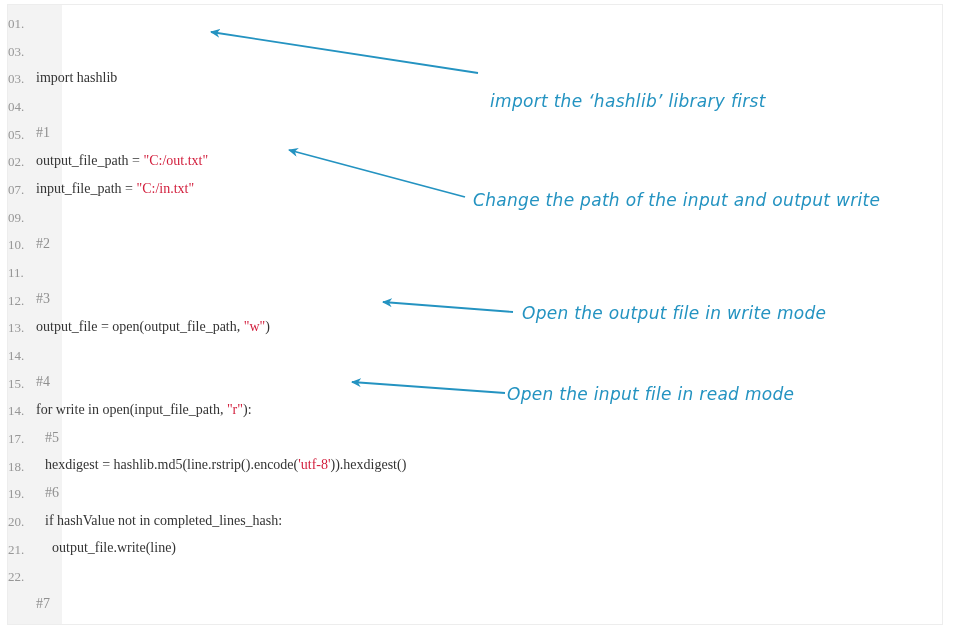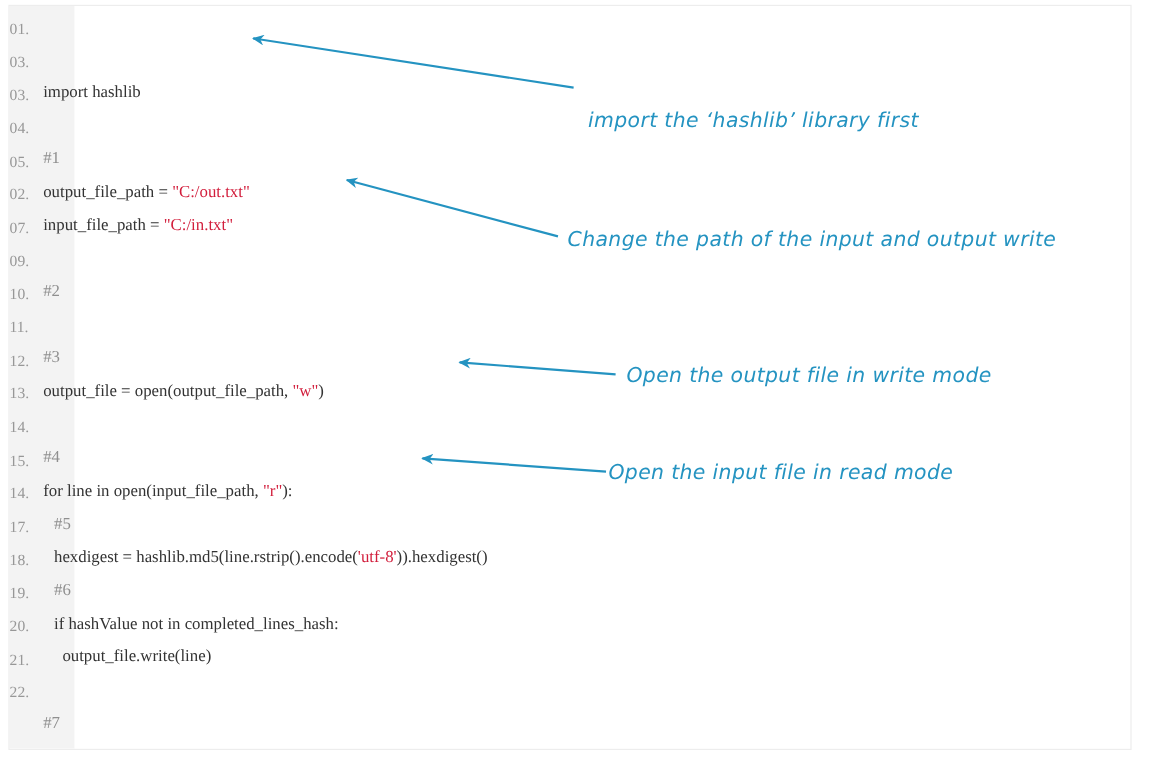--- a/index.html
+++ b/index.html
@@ -152,21 +152,21 @@
     <span class="line-content indent-0"></span>
   </div>
 
   <div class="code-line">
     <span class="line-num">13.</span>
     <span class="line-content indent-0"><span class="seg-comment">#4</span></span>
   </div>
 
   <div class="code-line">
     <span class="line-num">14.</span>
-    <span class="line-content indent-0"><span class="seg-code">for line in open(input_file_path, </span><span class="seg-string">"r"</span><span class="seg-code">):</span></span>
+    <span class="line-content indent-0"><span class="seg-code">for write in open(input_file_path, </span><span class="seg-string">"r"</span><span class="seg-code">):</span></span>
   </div>
 
   <div class="code-line">
     <span class="line-num">15.</span>
     <span class="line-content indent-1"><span class="seg-comment">#5</span></span>
   </div>
 
   <div class="code-line">
     <span class="line-num">14.</span>
     <span class="line-content indent-1"><span class="seg-code">hexdigest = hashlib.md5(line.rstrip().encode(</span><span class="seg-string">'utf-8'</span><span class="seg-code">)).hexdigest()</span></span>

